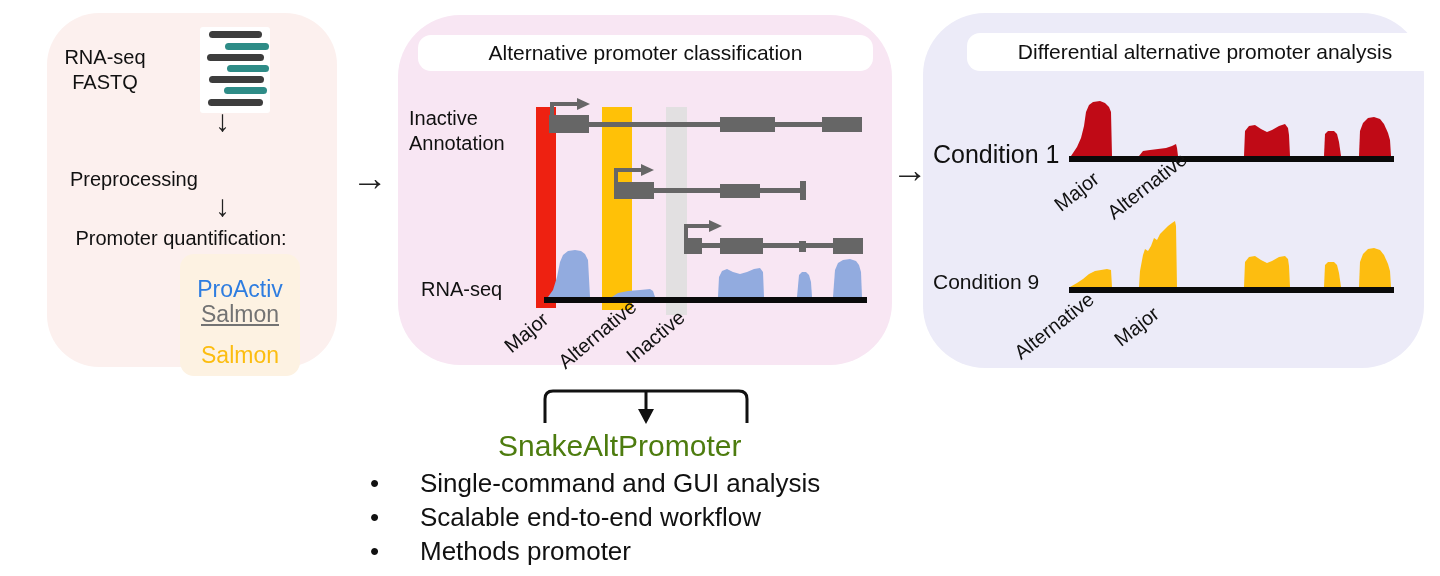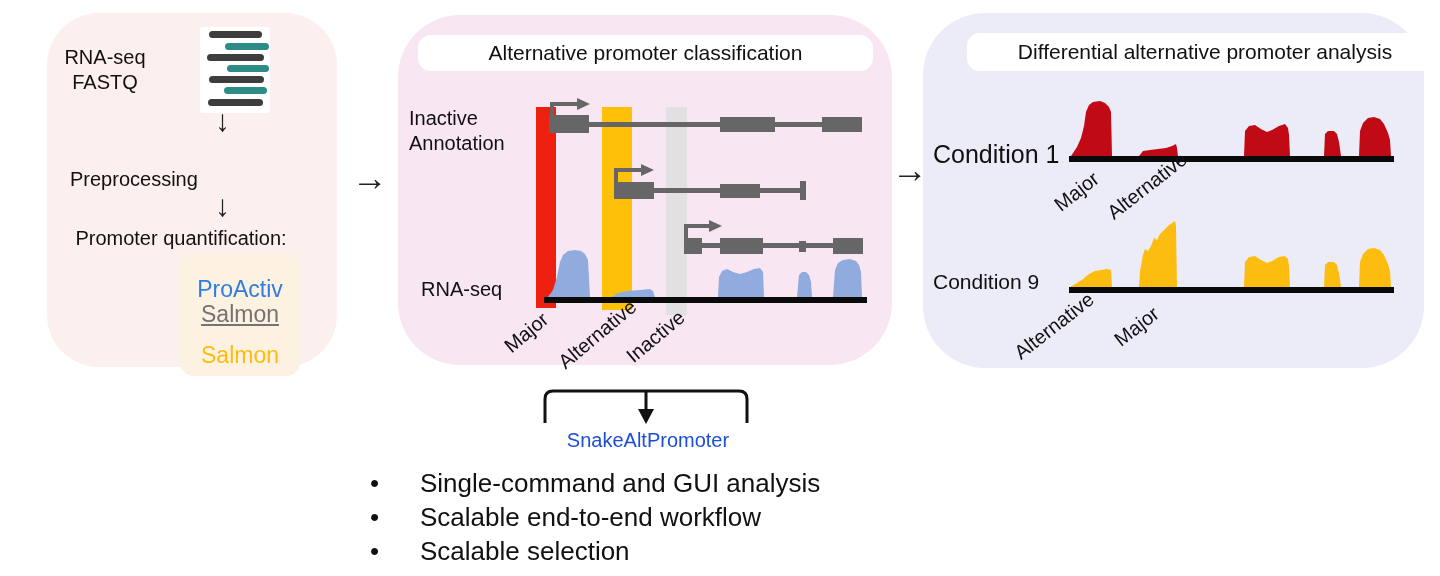--- a/index.html
+++ b/index.html
@@ -19,21 +19,21 @@
   .lbl-2l{line-height:25px;}
   .flow-arrow{position:absolute;font-size:36px;line-height:36px;color:#222;font-weight:400;}
   .down-arrow{position:absolute;font-size:30px;line-height:30px;color:#222;}
   .fastq-icon{position:absolute;left:153px;top:14px;width:70px;height:86px;background:#ffffff;border-radius:3px;}
   .fq-bar{position:absolute;height:7px;border-radius:3.5px;}
   .methods-box{position:absolute;left:133px;top:241px;width:120px;height:122px;border-radius:14px;background:#fdf2e2;text-align:center;}
   .method{position:absolute;left:0;width:120px;font-size:23px;text-align:center;}
   .rot{position:absolute;font-size:20px;white-space:nowrap;transform-origin:left top;color:#111;}
   .rot40{transform:rotate(-40deg);}
   .rot38{transform:rotate(-38deg);}
-  .snake-title{position:absolute;left:498px;top:429px;width:300px;text-align:center;font-size:20px;color:#1d4ed8;}
+  .snake-title{position:absolute;left:498px;top:429px;width:300px;font-size:30px;color:#4d7c0f;}
   .feature-row{position:absolute;left:0;width:1000px;font-size:26px;color:#111;}
   .feature-dot{position:absolute;left:370px;top:0;}
   .feature-text{position:absolute;left:420px;top:0;white-space:nowrap;}
   svg{position:absolute;overflow:visible;}
 </style>
 </head>
 <body>
 
 <div class="canvas">
 
@@ -169,16 +169,16 @@
   <div class="feature-row" style="top:468px;">
     <span class="feature-dot">•</span>
     <span class="feature-text">Single-command and GUI analysis</span>
   </div>
   <div class="feature-row" style="top:502px;">
     <span class="feature-dot">•</span>
     <span class="feature-text">Scalable end-to-end workflow</span>
   </div>
   <div class="feature-row" style="top:536px;">
     <span class="feature-dot">•</span>
-    <span class="feature-text">Scalable selection</span>
+    <span class="feature-text">Methods promoter</span>
   </div>
 
 </div>
 
 </body></html>

